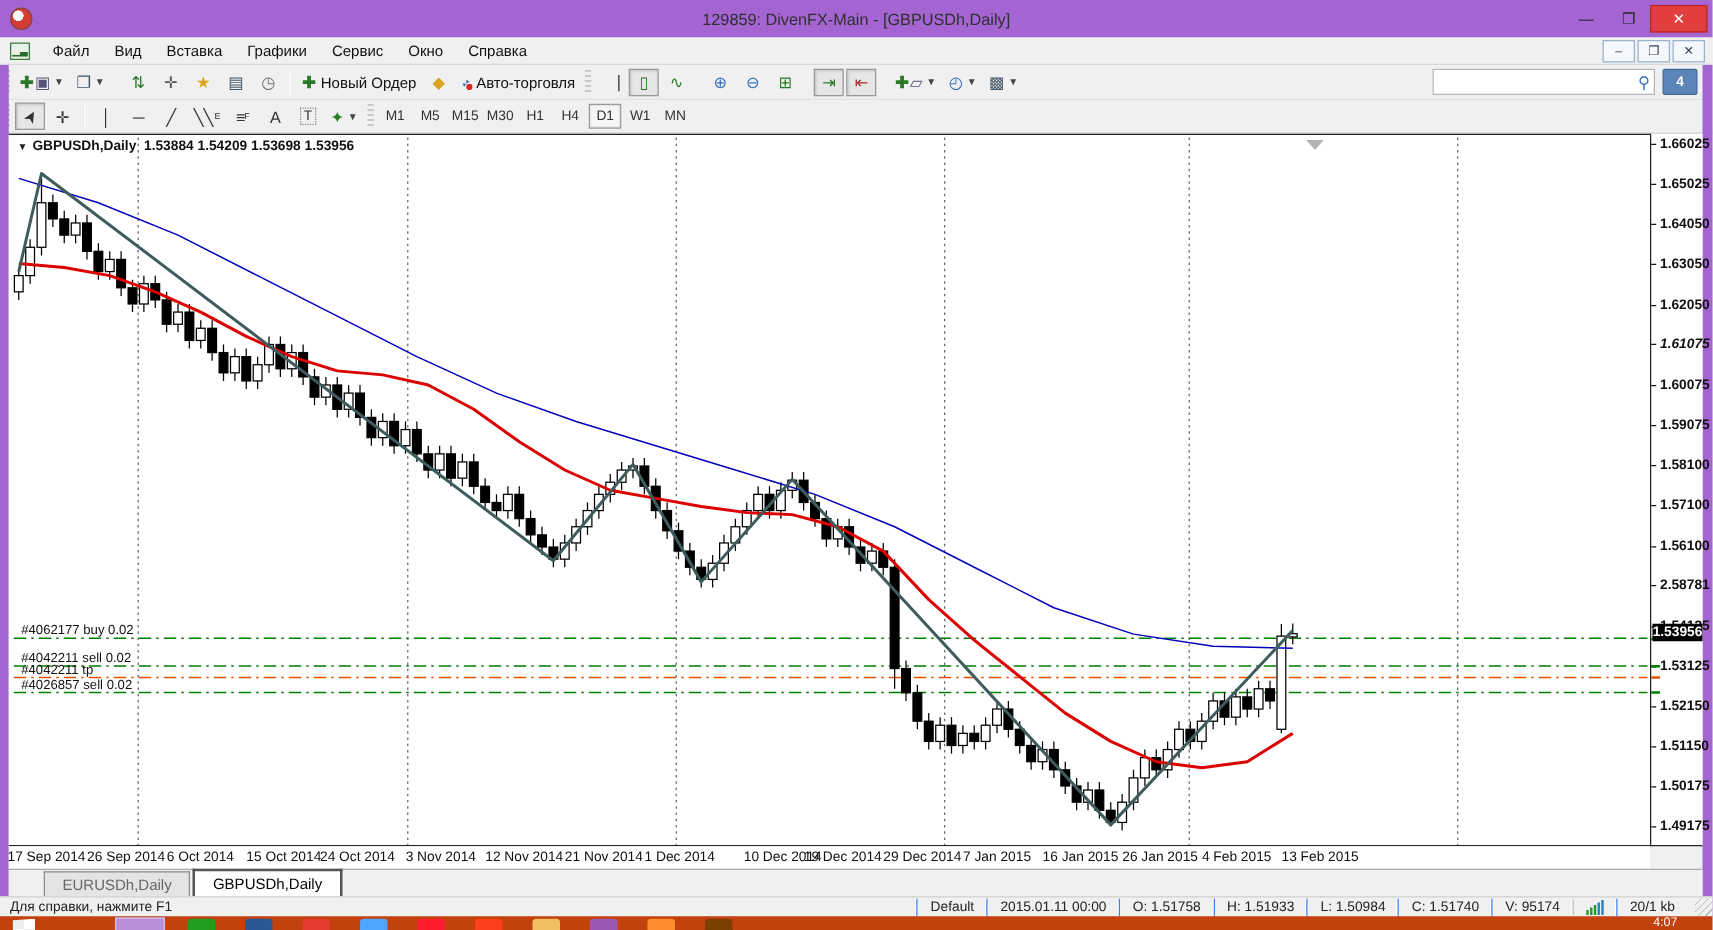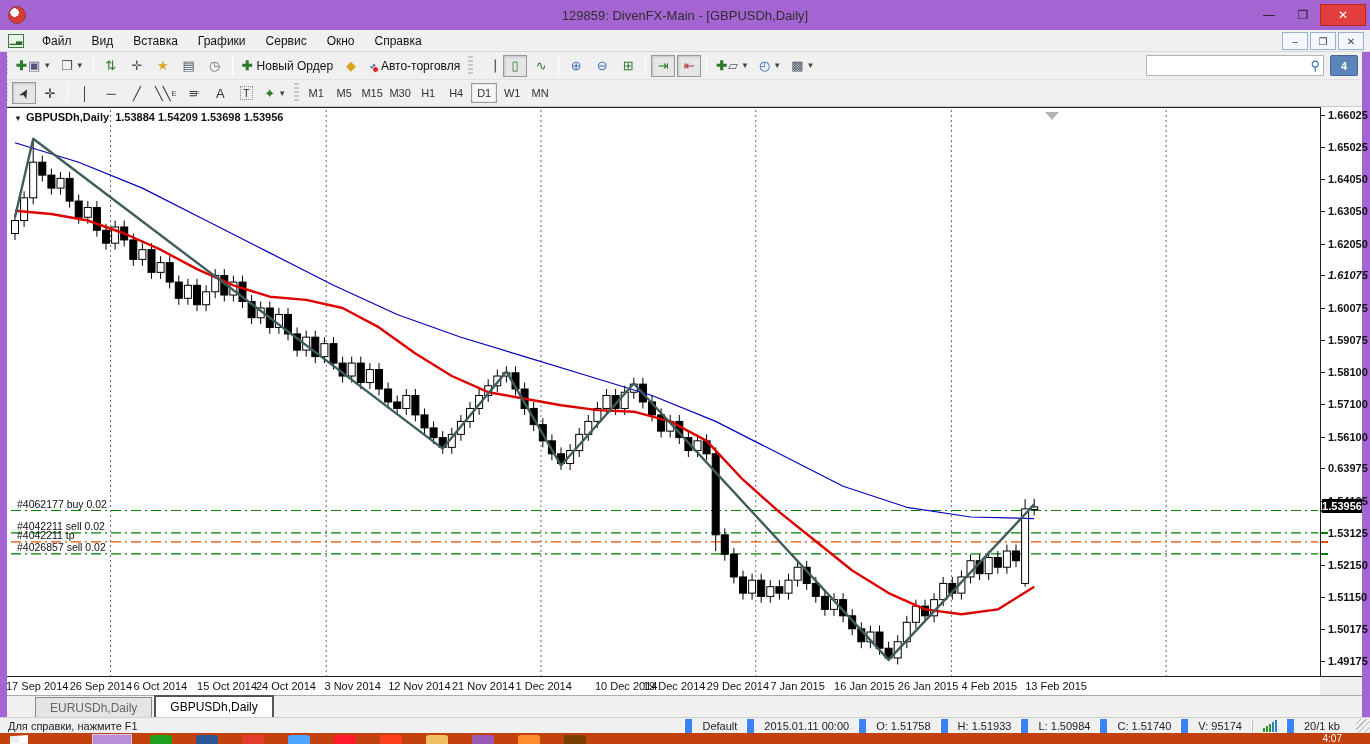--- a/index.html
+++ b/index.html
@@ -40,21 +40,21 @@
   .ptick { position:absolute; left:7px; font-size:11px; font-weight:bold; color:#111; transform:translateY(-6px); }
   .pdash { position:absolute; left:0; width:4px; height:1px; background:#111; }
   .odash { position:absolute; left:0; width:7px; height:2px; }
   .cprice { position:absolute; left:1px; width:40px; height:14px; background:#000; color:#fff; font-size:11px; font-weight:bold; text-align:center; line-height:14px; }
   #daxis { position:absolute; left:7px; top:677px; width:1313px; height:18px; background:#fff; }
   .dtick { position:absolute; top:3px; font-size:11px; color:#111; white-space:nowrap; }
   #tabsrow { position:absolute; left:7px; top:695px; width:1355px; height:22px; background:#f0f0f0; border-top:1px solid #aaa; display:flex; align-items:flex-end; padding-left:28px; }
   .tab { height:20px; padding:3px 14px; font-size:12px; border:1px solid #8a8a8a; border-bottom:none; margin-right:2px; background:#e4e4e4; color:#666; }
   .tab.active { background:#fff; color:#000; height:22px; border:2px solid #555; border-bottom:none; }
   #statusbar { position:absolute; left:0; top:717px; width:1370px; height:16px; background:#f0f0f0; border-top:1px solid #d0d0d0; display:flex; align-items:center; font-size:11px; color:#222; }
-  .sfield { border-left:7px solid #3b82f6; box-shadow:-1px 0 0 #fff; height:14px; line-height:14px; padding:0 10px; white-space:nowrap; }
+  .sfield { border-left:1px solid #3b82f6; box-shadow:-1px 0 0 #fff; height:14px; line-height:14px; padding:0 10px; white-space:nowrap; }
   .sfield.grow { flex:1; border-left:none; box-shadow:none; padding-left:8px; }
   .sigbars { display:flex; align-items:flex-end; gap:1px; height:12px; padding:0 10px; border-left:1px solid #bbb; box-shadow:-1px 0 0 #fff; }
   .sigbars i { width:2px; display:block; }
   .grip-corner { width:14px; height:14px; margin-left:6px; background:repeating-linear-gradient(135deg,transparent 0 3px,#b9b9b9 3px 4px); }
   #taskbar { position:absolute; left:0; top:733px; width:1370px; height:11px; background:#c2410c; overflow:hidden; }
   .task-ico { position:absolute; top:2px; width:22px; height:18px; border-radius:3px; }
   .task-clock { position:absolute; right:28px; top:0; color:#fff; font-size:10px; }
   .start-ico { position:absolute; left:10px; top:2px; width:18px; height:16px; background:conic-gradient(#fff 0 25%,#eee 25% 50%,#fff 50% 75%,#eee 75%); clip-path:polygon(0 8%,100% 0,100% 100%,0 92%); }
   .active-app { position:absolute; left:92px; top:1px; width:40px; height:12px; background:#b98fd9; border:1px solid #d9c2ec; }
 </style>
@@ -487,21 +487,21 @@
     <span class="ptick" style="top: 200.804px;">1.60075</span>
     <span class="pdash" style="top: 200.804px;"></span>
     <span class="ptick" style="top: 233.208px;">1.59075</span>
     <span class="pdash" style="top: 233.208px;"></span>
     <span class="ptick" style="top: 264.802px;">1.58100</span>
     <span class="pdash" style="top: 264.802px;"></span>
     <span class="ptick" style="top: 297.206px;">1.57100</span>
     <span class="pdash" style="top: 297.206px;"></span>
     <span class="ptick" style="top: 329.61px;">1.56100</span>
     <span class="pdash" style="top: 329.61px;"></span>
-    <span class="ptick" style="top: 361.204px;">0.63975</span>
+    <span class="ptick" style="top: 361.204px;">2.58781</span>
     <span class="pdash" style="top: 361.204px;"></span>
     <span class="ptick" style="top: 393.608px;">1.54125</span>
     <span class="pdash" style="top: 393.608px;"></span>
     <span class="ptick" style="top: 426.012px;">1.53125</span>
     <span class="pdash" style="top: 426.012px;"></span>
     <span class="ptick" style="top: 457.605px;">1.52150</span>
     <span class="pdash" style="top: 457.605px;"></span>
     <span class="ptick" style="top: 490.009px;">1.51150</span>
     <span class="pdash" style="top: 490.009px;"></span>
     <span class="ptick" style="top: 521.603px;">1.50175</span>

